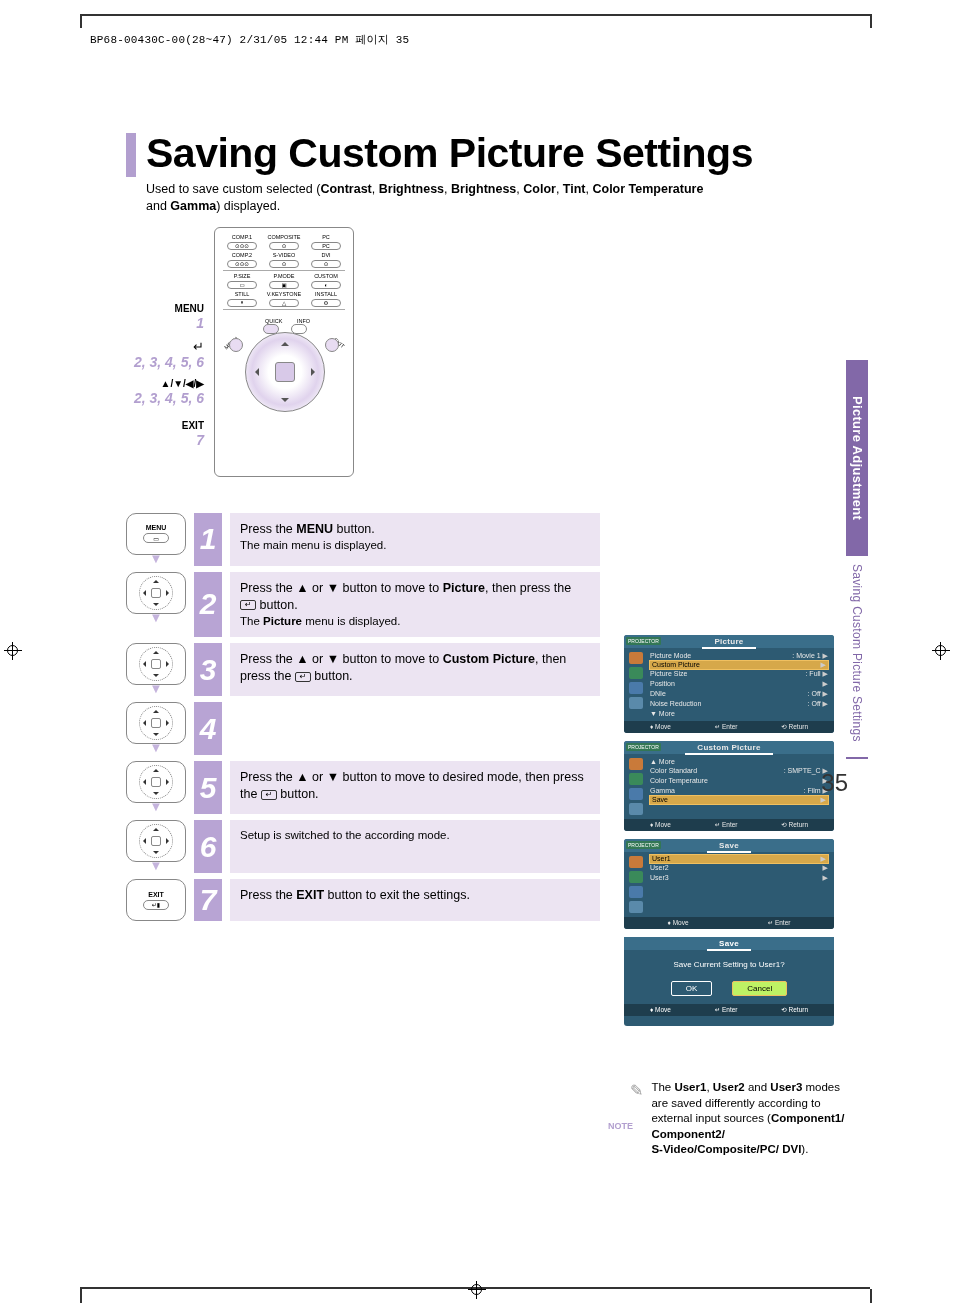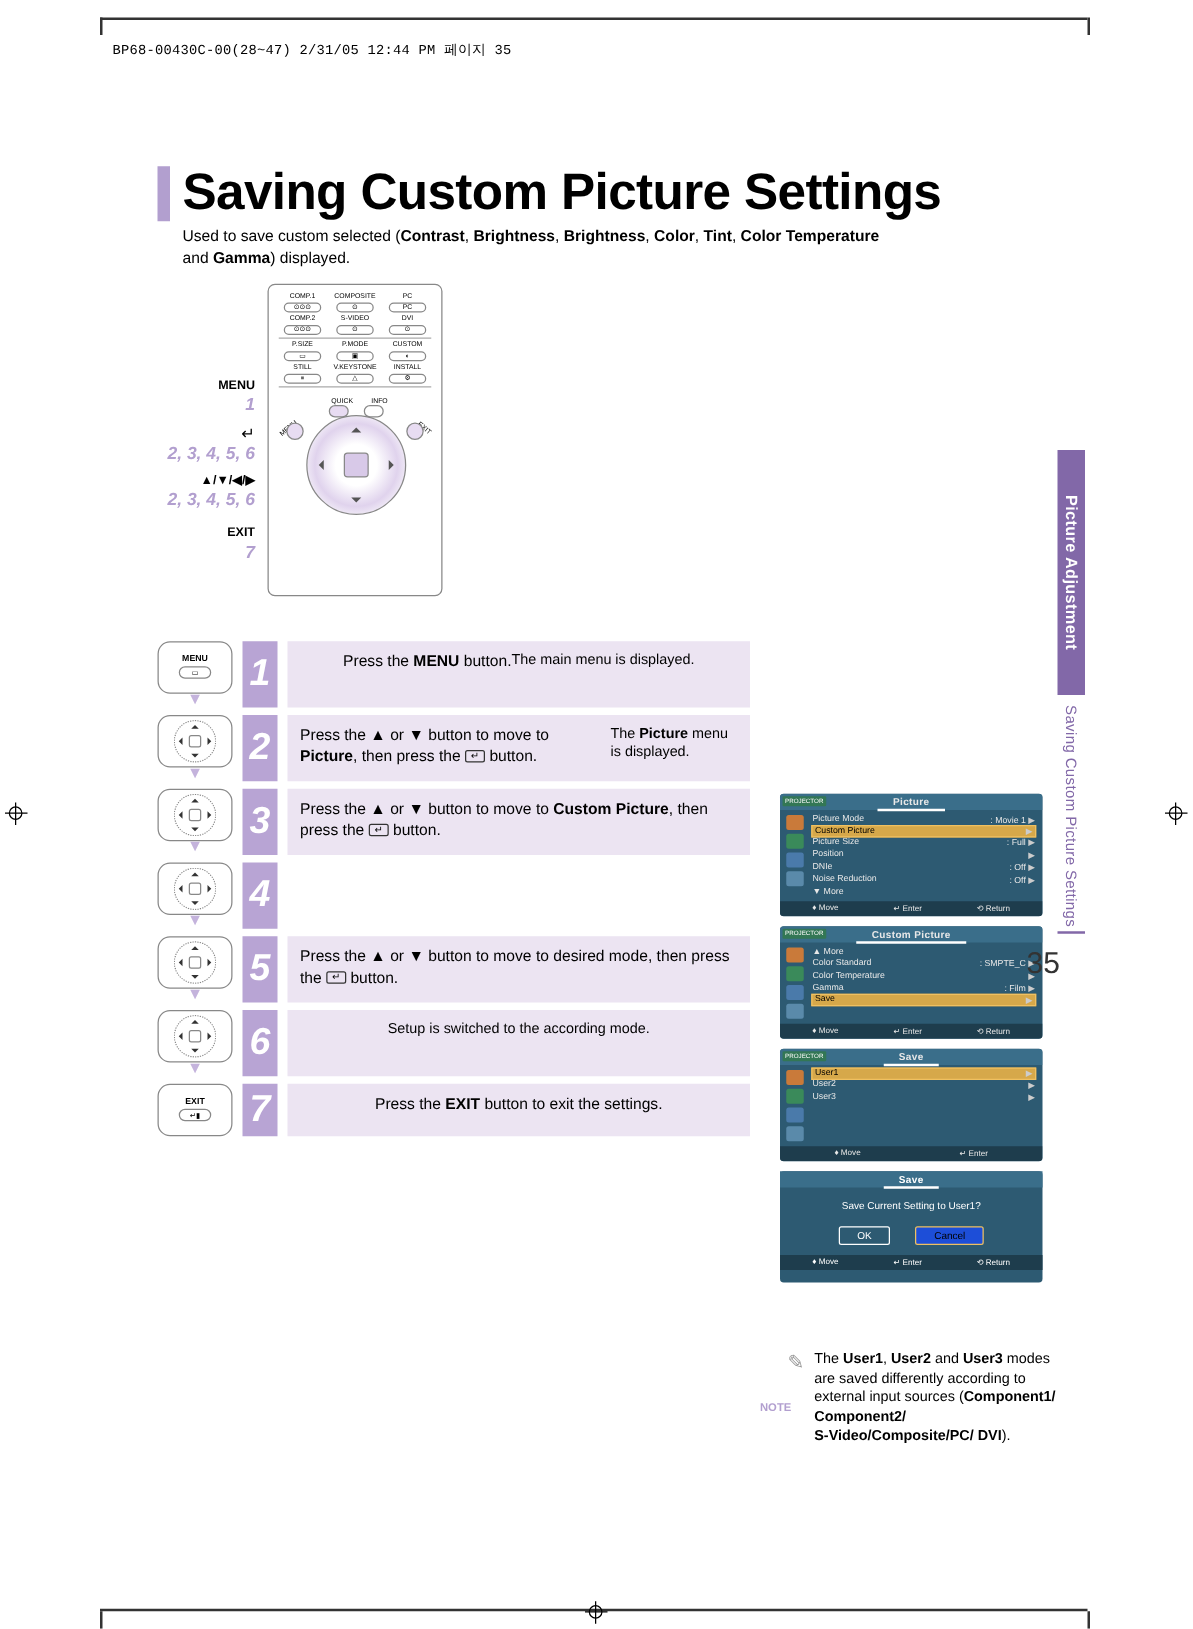--- a/index.html
+++ b/index.html
@@ -49,21 +49,21 @@
   .tab-top{background:#8268a8;height:196px;display:flex;align-items:center;justify-content:center}
   .tab-bot{height:254px;display:flex;align-items:flex-start;justify-content:center;padding-top:8px}
   .vtext{writing-mode:vertical-rl;font-size:13px;color:#fff;font-weight:bold;letter-spacing:0.3px}
   .vtext2{writing-mode:vertical-rl;font-size:12px;color:#8268a8;letter-spacing:0.3px}
   .steps{margin-top:6px}
   .step{display:flex;align-items:flex-start;gap:8px;margin-bottom:6px;position:relative}
   .step-icon{width:60px;height:42px;border:1.5px solid #888;border-radius:10px;display:flex;flex-direction:column;align-items:center;justify-content:center;font-size:7px;background:#fff}
   .step-arrow{text-align:center;width:60px;color:#c4b3dc;font-size:13px;margin:-4px 0 0 0}
   .step-col{display:flex;flex-direction:column;align-items:center}
   .step-num{width:28px;background:#b8a4d4;color:#fff;font-size:30px;font-weight:bold;display:flex;align-items:center;justify-content:center;align-self:stretch;font-family:'Arial Narrow',Arial;font-style:italic}
-  .step-body{background:#ece4f2;padding:8px 10px;width:370px;font-size:12.5px;line-height:1.35;align-self:stretch;display:flex;flex-direction:row;justify-content:center}
+  .step-body{background:#ece4f2;padding:8px 10px;width:370px;font-size:12.5px;line-height:1.35;align-self:stretch;display:flex;flex-direction:column;justify-content:flex-start}
   .step-body .sub{font-size:11.5px}
   .mini-nav{width:34px;height:34px;position:relative}
   .mini-nav .c{position:absolute;inset:0;border:1px dotted #888;border-radius:50%}
   .mini-nav .sq{position:absolute;left:12px;top:12px;width:10px;height:10px;border:1px solid #888;border-radius:2px}
   .mini-nav .a{position:absolute;width:0;height:0;border:3px solid transparent}
   .mini-nav .a.u{top:1px;left:14px;border-bottom-color:#333}
   .mini-nav .a.d{bottom:1px;left:14px;border-top-color:#333}
   .mini-nav .a.l{left:1px;top:14px;border-right-color:#333}
   .mini-nav .a.r{right:1px;top:14px;border-left-color:#333}
   .osd-col{position:absolute;left:498px;top:505px;width:210px}
@@ -76,21 +76,21 @@
   .osd-ic{width:14px;height:12px;border-radius:2px}
   .osd-list{flex:1;padding:3px 6px 3px 2px}
   .osd-row{display:flex;justify-content:space-between;padding:1px 0;font-size:7px}
   .osd-row.sel{background:#d6a84a;color:#000;border:1px solid #f0c060;margin:-1px;padding:0 2px}
   .osd-row .ar{color:#ccc}
   .osd-ftr{background:#1e3d4d;display:flex;justify-content:space-around;padding:2px 4px;font-size:6.5px}
   .osd-save{background:#2d5a72;border-radius:3px;font-size:8px;color:#fff;text-align:center;padding:0 0 10px}
   .osd-save-btns{display:flex;justify-content:center;gap:20px;margin-top:10px}
   .osd-btn{border:1px solid #fff;padding:2px 14px;font-size:8px;border-radius:2px}
   .osd-btn.ok{background:#2d5a72;color:#fff}
-  .osd-btn.cancel{background:#1d4ed8;color:#000;border-color:#f0c060}
+  .osd-btn.cancel{background:#bef264;color:#000;border-color:#f0c060}
   .note-box{position:absolute;left:504px;top:950px;width:218px;display:flex;gap:8px;font-size:11.5px;line-height:1.35}
   .note-ic{color:#999;font-size:16px}
   .note-lbl{color:#b29fcf;font-weight:bold;font-size:9px;margin-top:18px;margin-left:-22px}
   .pagenum{position:absolute;right:20px;bottom:130px;font-size:24px;color:#333}
   .pageline{position:absolute;right:0;bottom:168px;width:22px;height:2px;background:#8268a8}
   .enter-ic{display:inline-block;width:16px;height:10px;border:1px solid #333;border-radius:2px;vertical-align:middle;font-size:8px;text-align:center;line-height:8px}
 </style>
 </head>
 <body>
 

